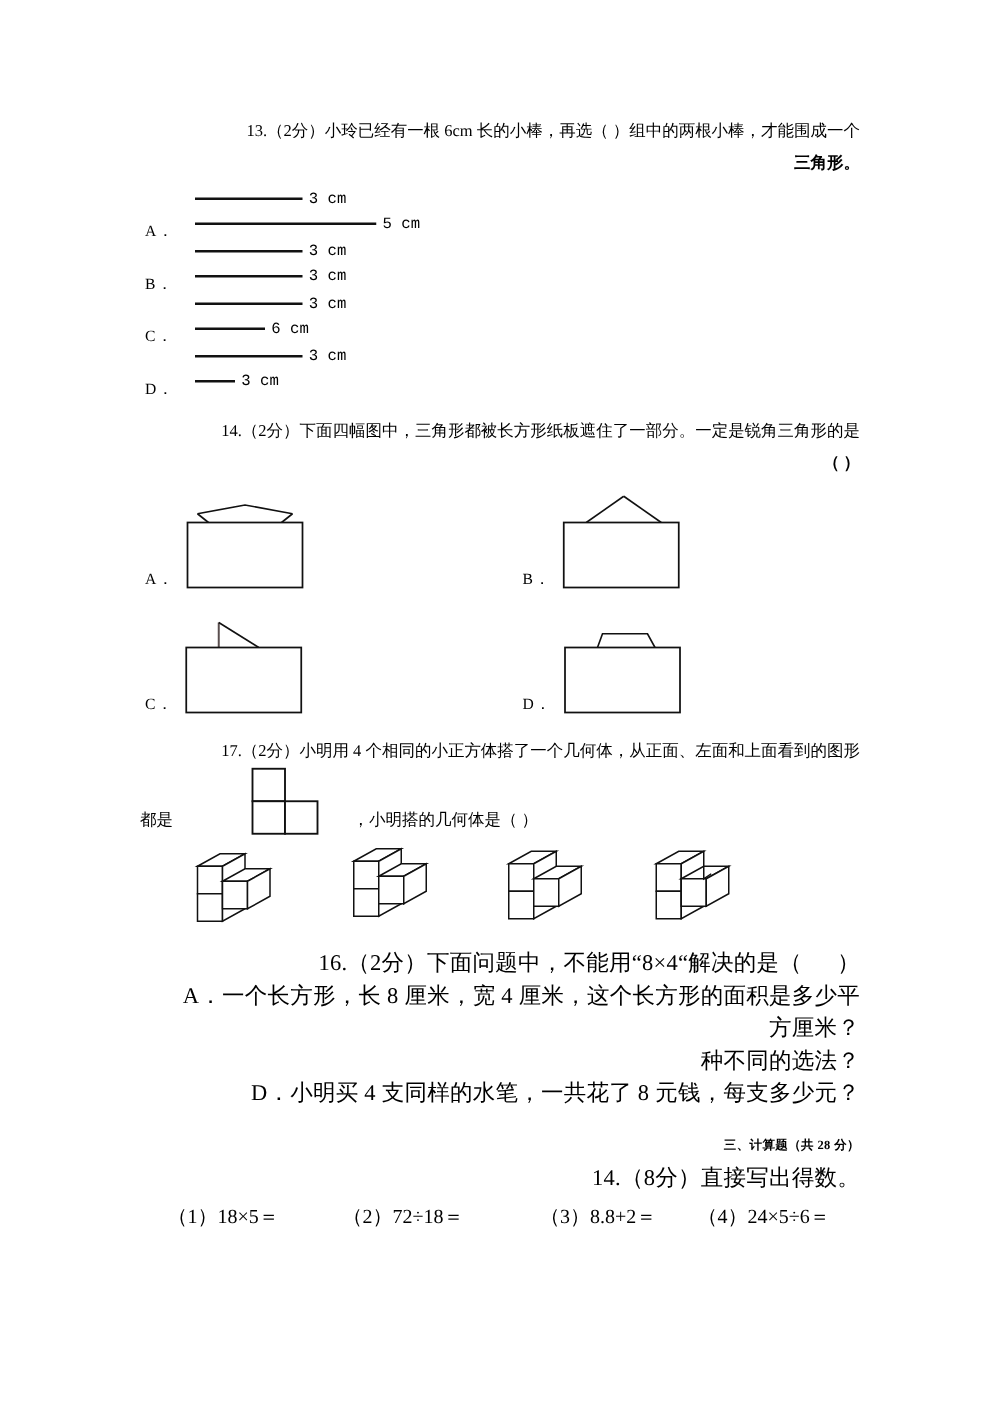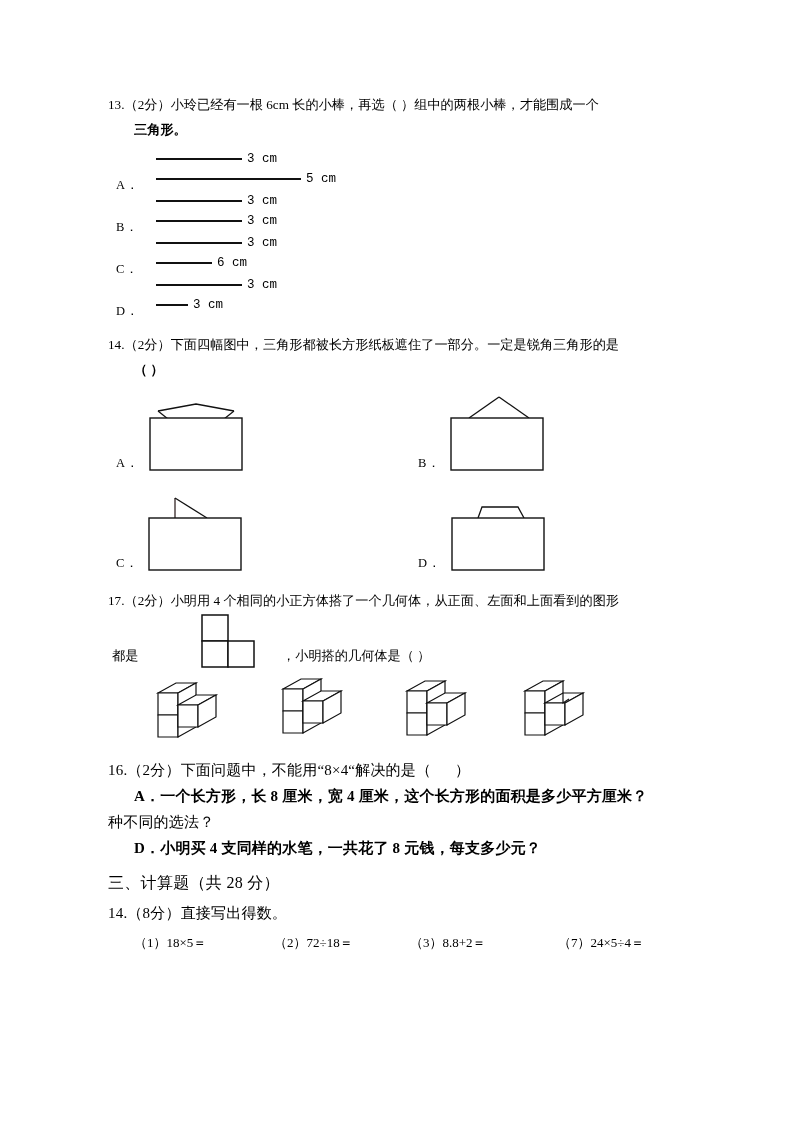--- a/index.html
+++ b/index.html
@@ -11,37 +11,37 @@
     width: 794px;
     height: 1123px;
     position: relative;
     font-family: "Liberation Serif", "DejaVu Serif", serif;
     color: #000;
     overflow: hidden;
   }
   .page {
     position: absolute;
     left: 0; top: 0;
-    width: 642px; height: 1123px;
+    width: 642px; height: 1123px; text-align: right;
   }
   .content {
     position: absolute;
     left: 108px;
     top: 92px;
     width: 580px;
   }
 
   
   .qline {
-    font-size: 15px;
+    font-size: 18px;
     line-height: 26px;
     letter-spacing: 0.2px;
     white-space: pre-wrap;
   }
-  .indent1 { padding-left: 26px; font-weight: bold; }
+  .indent1 { padding-left: 26px; }
 
   .stem {
     font-size: 13.2px;
     line-height: 25px;
     text-indent: 0;
   }
   .stem .cont {
     display: block;
     padding-left: 26px;
     font-weight: bold;
@@ -125,31 +125,32 @@
     height: 78px;
   }
   .cube-cell {
     position: absolute;
     display: flex;
     align-items: flex-end;
   }
 
   
   .sec-head {
+    font-size: 10px;
+    font-weight: bold;
+    font-family: "Liberation Serif", "DejaVu Serif", serif;
+    margin-top: 10px;
+    letter-spacing: 0.3px;
+  }
+
+  
+  .expr-row {
+    position: relative;
+    height: 26px;
     font-size: 16px;
-    font-weight: normal;
-    font-family: "Liberation Serif", "DejaVu Serif", serif;
-    letter-spacing: 0.3px;
-  }
-
-  
-  .expr-row {
-    position: relative;
-    height: 26px;
-    font-size: 13px;
   }
   .expr {
     position: absolute;
     white-space: nowrap;
     font-family: "Liberation Serif", serif;
   }
   svg { display: block; overflow: visible; }
 </style>
 </head>
 <body>
@@ -376,19 +377,19 @@
   <div class="sec-head">三、计算题（共 28 分）</div>
 
   <div style="height:6px"></div>
 
   <div>
     <div class="qline">14.（8分）直接写出得数。</div>
     <div style="height:8px"></div>
     <div class="expr-row">
       <span class="expr" style="left:26px">（1）18×5＝</span>
       <span class="expr" style="left:166px">（2）72÷18＝</span>
-      <span class="expr" style="left:302px">（3）8.8+2＝</span>
-      <span class="expr" style="left:450px">（7）24×5÷4＝</span>
+      <span class="expr" style="left:324px">（3）8.8+2＝</span>
+      <span class="expr" style="left:450px">（4）24×5÷6＝</span>
     </div>
   </div>
 
 </div>
 </div>
 
 </body></html>

